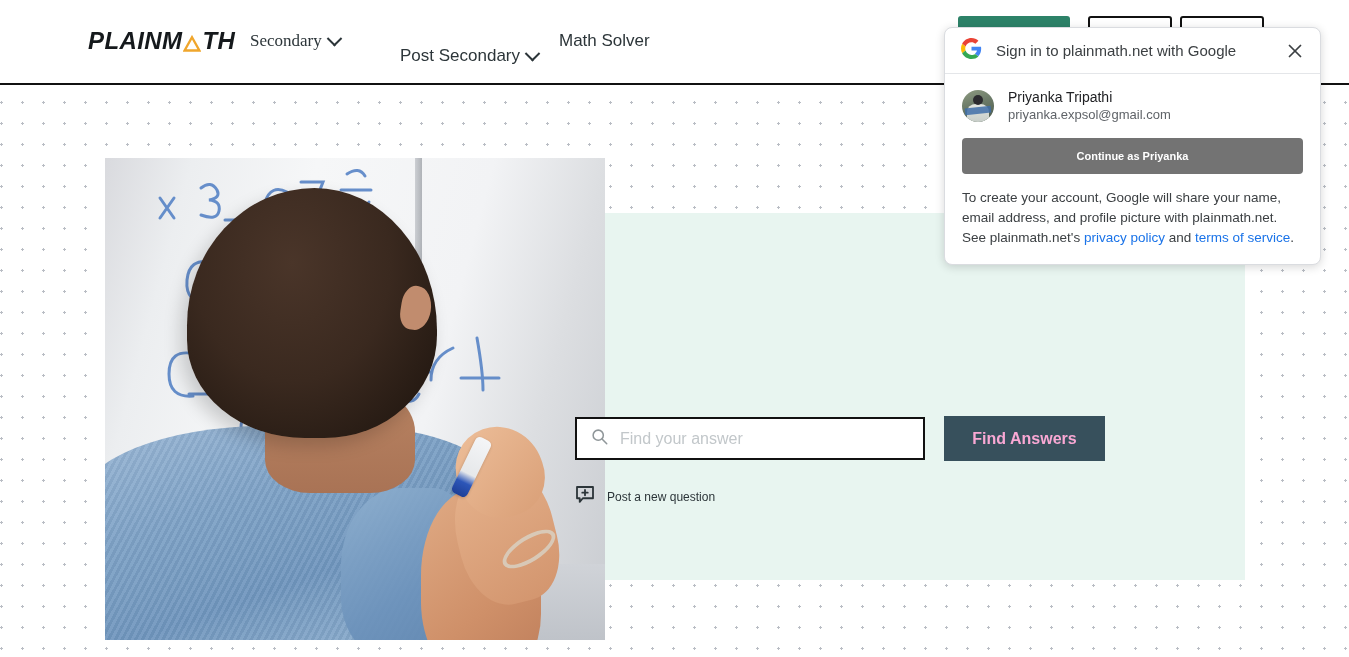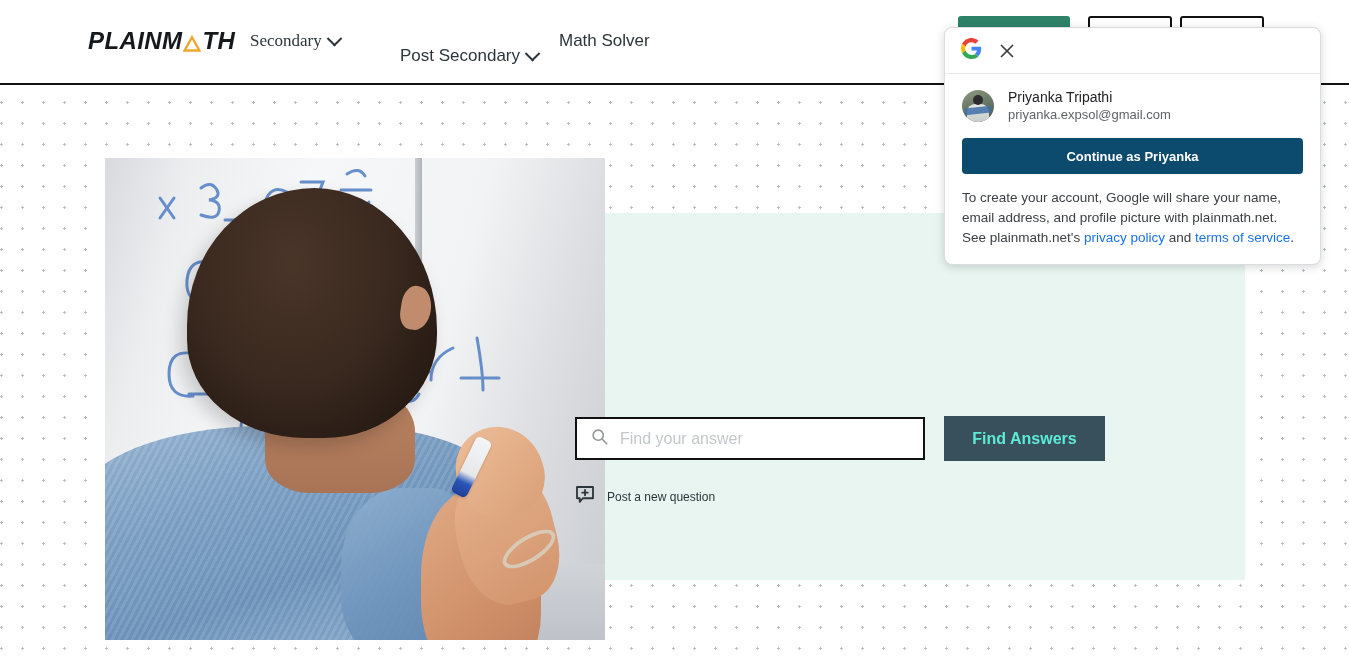--- a/index.html
+++ b/index.html
@@ -267,21 +267,21 @@
     font-size: 16px;
     color: #3b4144;
     width: 100%;
     background: transparent;
     font-family: "Liberation Sans", sans-serif;
   }
   #search-input::placeholder { color: #c2c7ca; }
   #find-btn {
     width: 161px; height: 45px;
     background: #37505c;
-    color: #5eead4;
+    color: #f9a8d4;
     font-size: 16px;
     font-weight: bold;
     display: flex;
     align-items: center;
     justify-content: center;
     border: none;
     cursor: pointer;
     font-family: "Liberation Sans", sans-serif;
   }
 
@@ -361,25 +361,25 @@
     width: 26px; height: 7px;
     background: #3f6fa8; opacity:.85;
     transform: rotate(-6deg);
   }
   #acct-name { font-size: 14px; color: #202124; line-height: 18px; }
   #acct-email { font-size: 13px; color: #5f6368; line-height: 18px; }
 
   #continue-btn {
     width: 100%;
     height: 36px;
-    background: #0c4a6e;
+    background: #737373;
     color: #ffffff;
     border: none;
     border-radius: 4px;
-    font-size: 13px;
+    font-size: 11px;
     font-weight: bold;
     cursor: pointer;
     font-family: "Liberation Sans", sans-serif;
   }
   #disclaimer {
     margin-top: 14px;
     font-size: 13.5px;
     line-height: 20px;
     color: #3c4043;
   }
@@ -512,20 +512,21 @@
   <div id="gpopup">
     <div id="gpopup-head">
       <span>
         <svg width="21" height="21" viewBox="0 0 48 48">
           <path fill="#EA4335" d="M24 9.5c3.5 0 6.6 1.2 9 3.6l6.8-6.8C35.6 2.4 30.2 0 24 0 14.6 0 6.5 5.4 2.6 13.2l7.9 6.2C12.4 13.6 17.7 9.5 24 9.5z"></path>
           <path fill="#4285F4" d="M46.1 24.5c0-1.6-.1-3.2-.4-4.7H24v9h12.4c-.5 2.9-2.1 5.4-4.6 7l7.6 5.9c4.4-4.1 6.7-10.2 6.7-17.2z"></path>
           <path fill="#FBBC05" d="M10.5 28.6c-.5-1.5-.8-3-.8-4.6s.3-3.1.8-4.6l-7.9-6.2C1 16.4 0 20.1 0 24s1 7.6 2.6 10.8l7.9-6.2z"></path>
           <path fill="#34A853" d="M24 48c6.5 0 11.9-2.1 15.9-5.8l-7.6-5.9c-2.1 1.4-4.8 2.3-8.3 2.3-6.3 0-11.6-4.1-13.5-9.9l-7.9 6.2C6.5 42.6 14.6 48 24 48z"></path>
         </svg>
       </span>
+      <span class="title">Sign in to plainmath.net with Google</span>
       <span id="gpopup-close">
         <svg width="22" height="22" viewBox="0 0 24 24">
           <line x1="6" y1="6" x2="18" y2="18" stroke="#3c4043" stroke-width="1.9" stroke-linecap="round"></line>
           <line x1="18" y1="6" x2="6" y2="18" stroke="#3c4043" stroke-width="1.9" stroke-linecap="round"></line>
         </svg>
       </span>
     </div>
 
     <div id="gpopup-body">
       <div id="acct-row">

